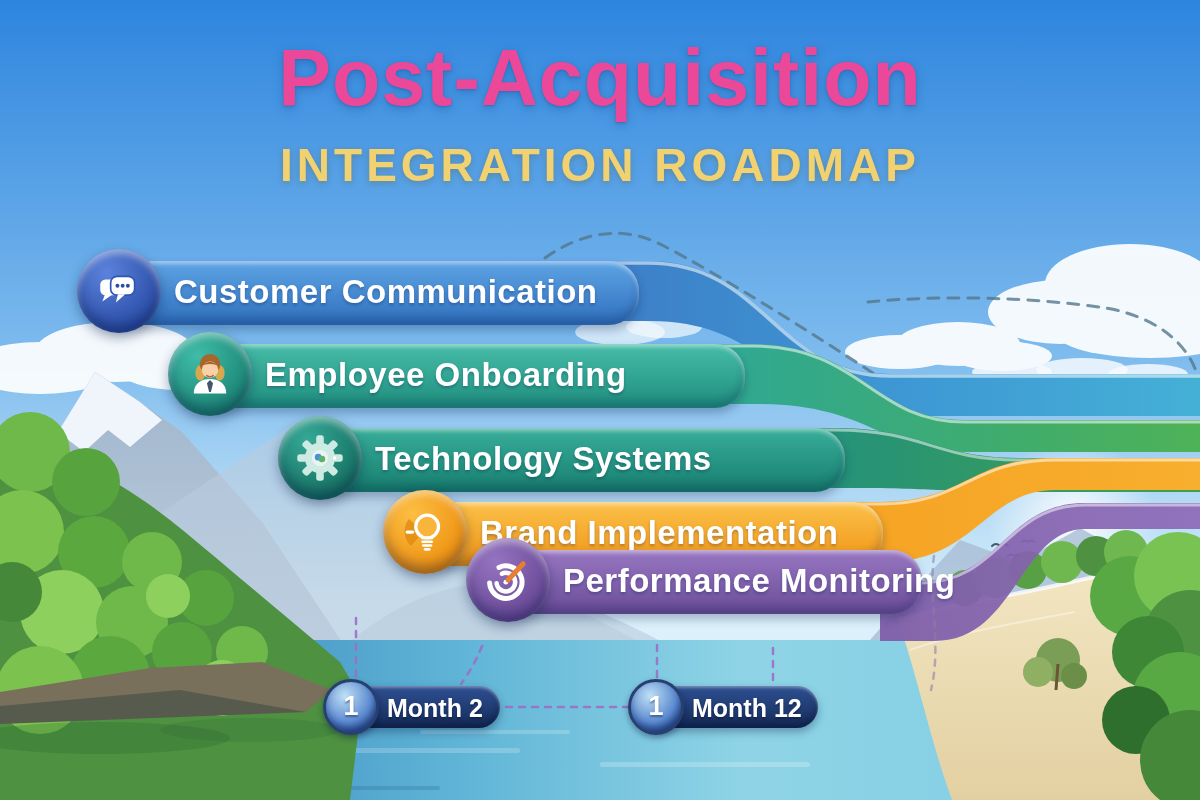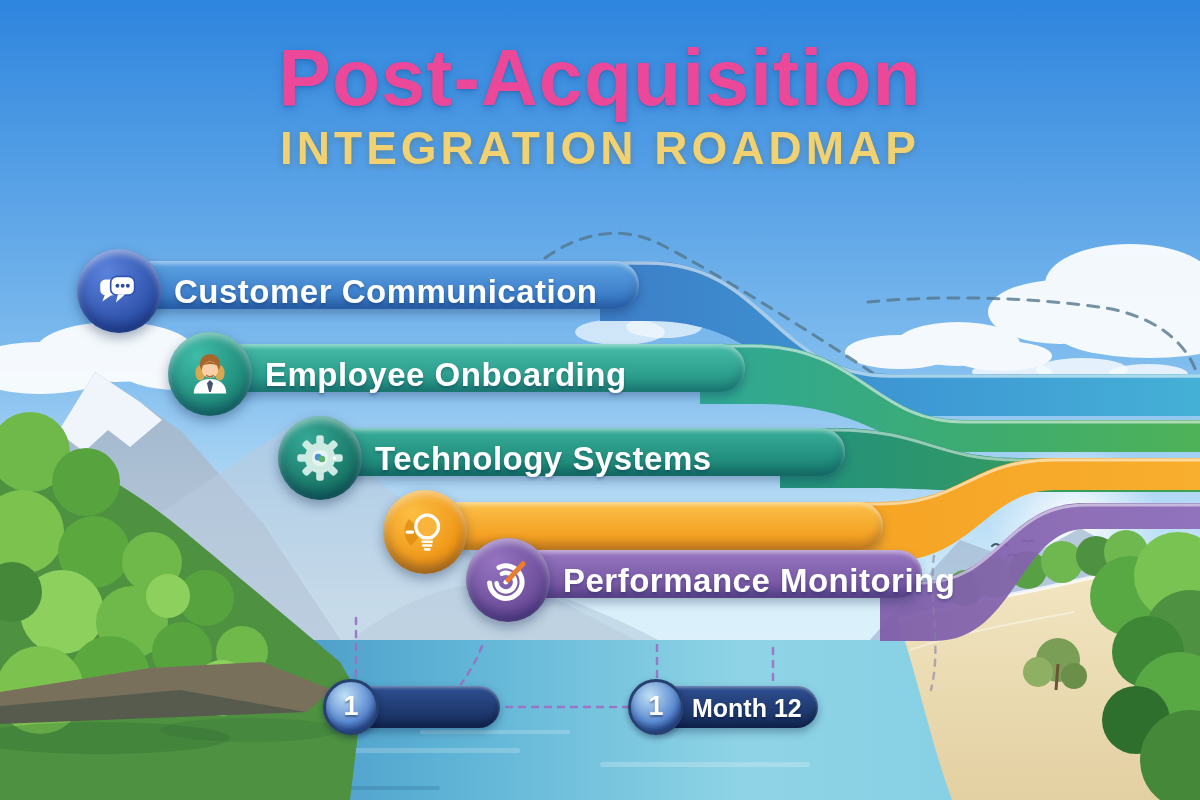--- a/index.html
+++ b/index.html
@@ -8,25 +8,25 @@
     font-family:"Liberation Sans",sans-serif;
   }
   .scene{position:absolute;inset:0;display:block;}
   
   .title-block{position:absolute;top:38px;left:0;width:100%;text-align:center;z-index:30;}
   .title-main{
     margin:0;font-size:79px;font-weight:800;color:#ec4899;letter-spacing:1px;line-height:1.0;
     text-shadow:0 3px 10px rgba(25,80,150,.40),0 1px 2px rgba(25,80,150,.35);
   }
   .title-sub{
-    margin:8px 0 0 0;font-size:46px;font-weight:800;color:#F2D170;letter-spacing:4px;line-height:1.0;
+    margin:25px 0 0 0;font-size:46px;font-weight:800;color:#F2D170;letter-spacing:4px;line-height:1.0;
     text-shadow:0 2px 6px rgba(100,80,10,.30);
   }
   
-  .banner{position:absolute;height:48px;border-radius:30px;z-index:20;
+  .banner{position:absolute;height:64px;border-radius:30px;z-index:20;
     box-shadow:inset 0 3px 4px rgba(255,255,255,.45),inset 0 -7px 10px rgba(0,20,60,.22),0 5px 10px rgba(10,30,70,.28);}
   .banner-label{
     position:absolute;left:85px;top:0;height:60px;line-height:62px;white-space:nowrap;
     color:#fff;font-size:33px;font-weight:800;letter-spacing:.5px;
     text-shadow:0 2px 3px rgba(10,30,80,.30);
   }
   .badge-circle{
     position:absolute;left:-12px;top:-12px;width:84px;height:84px;border-radius:50%;
     box-shadow:inset 0 5px 7px rgba(255,255,255,.45),inset 0 -8px 12px rgba(0,15,60,.35),0 5px 12px rgba(10,30,70,.35);
     display:flex;align-items:center;justify-content:center;
@@ -331,40 +331,42 @@
       <svg width="52" height="52" viewBox="0 0 48 48">
         <path d="M 9,12 A 19,19 0 0 0 11,37 L 18,29 A 11,11 0 0 1 15,17 Z" fill="#DD8A10" opacity="0.75"></path>
         <circle cx="26" cy="19" r="10.5" fill="#F9B43C" stroke="#FFFFFF" stroke-width="3"></circle>
         <path d="M 21.5,29.5 L 30.5,29.5" stroke="#FFFFFF" stroke-width="2.4" stroke-linecap="round"></path>
         <path d="M 21.8,33 L 30.2,33" stroke="#FFFFFF" stroke-width="2.4" stroke-linecap="round"></path>
         <path d="M 22.4,36.5 L 29.6,36.5" stroke="#FFFFFF" stroke-width="2.4" stroke-linecap="round"></path>
         <path d="M 24.2,40 L 27.8,40" stroke="#FFFFFF" stroke-width="2.6" stroke-linecap="round"></path>
         <path d="M 7.5,24 L 12.5,24" stroke="#FFFFFF" stroke-width="3" stroke-linecap="round"></path>
       </svg>
     </div>
+    <span class="banner-label">Brand Implementation</span>
   </div>
 
   <div class="banner banner-5">
     <div class="badge-circle">
       <svg width="52" height="52" viewBox="0 0 48 48">
         <g fill="none" stroke="#FFFFFF" stroke-linecap="round">
           <circle cx="22" cy="26" r="15" stroke-width="4.6" stroke-dasharray="76 18" transform="rotate(-115 22 26)"></circle>
           <circle cx="22" cy="26" r="8.6" stroke-width="4.2" stroke-dasharray="43 11" transform="rotate(-115 22 26)"></circle>
         </g>
         <circle cx="22" cy="26" r="2.2" fill="#FFFFFF"></circle>
         <path d="M 24,24 L 38,9" stroke="#E87E2E" stroke-width="4.6" stroke-linecap="round"></path>
       </svg>
     </div>
     <span class="banner-label">Performance Monitoring</span>
   </div>
 
   <div class="milestone milestone-1">
     <div class="milestone-circle">
       <span class="milestone-digit">1</span>
     </div>
+    <span class="milestone-label">Month 2</span>
   </div>
 
   <div class="milestone milestone-2">
     <div class="milestone-circle">
       <span class="milestone-digit">1</span>
     </div>
     <span class="milestone-label">Month 12</span>
   </div>
 
 </div>

